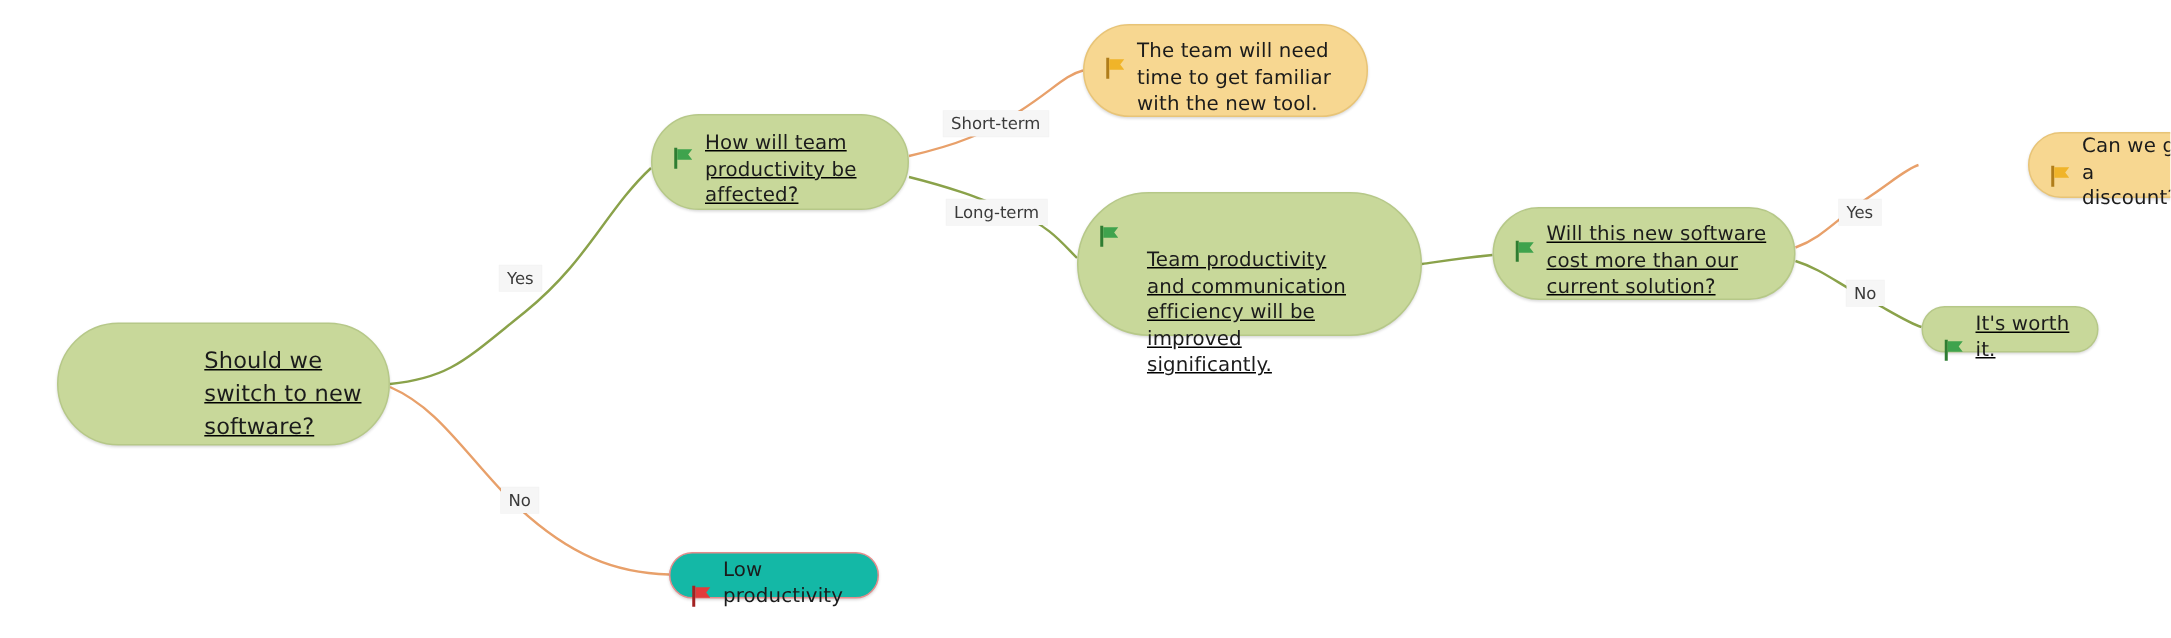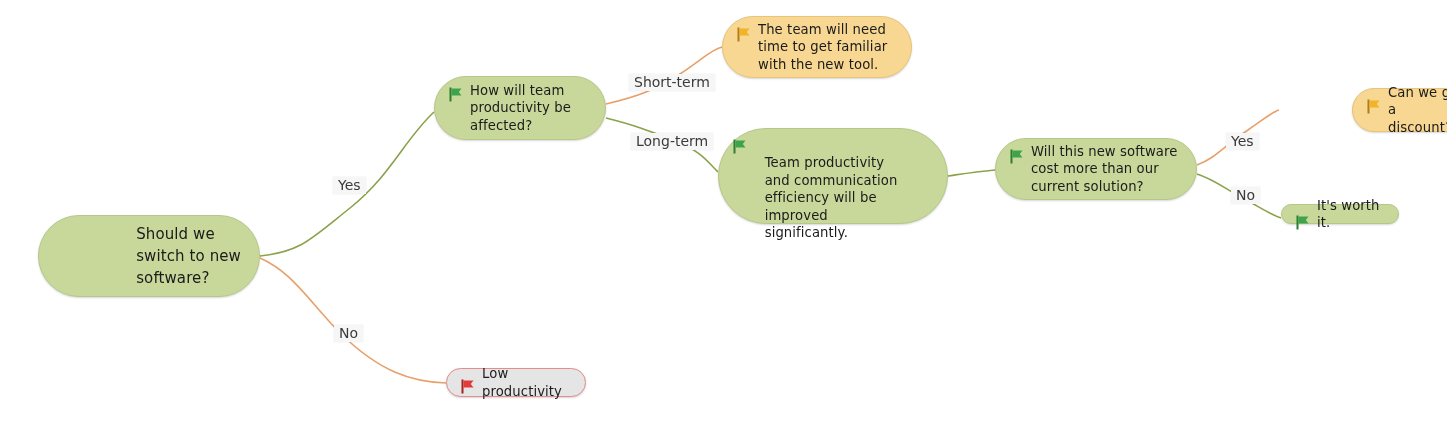--- a/index.html
+++ b/index.html
@@ -23,57 +23,57 @@
     width: 1447px;
     height: 425px;
     pointer-events: none;
   }
   .node {
     position: absolute;
     box-sizing: border-box;
     display: flex;
     align-items: center;
     border-radius: 999px;
-    padding: 9px 18px 9px 14px;
+    padding: 20px 18px 9px 14px;
     box-shadow: 0 1px 2px rgba(0,0,0,0.16);
   }
   .node .flag {
     flex: 0 0 auto;
     width: 13px;
     height: 15px;
     margin-right: 8px;
     margin-top: 1px;
     align-self: flex-start;
   }
   .node .label {
     font-size: 13.2px;
     line-height: 17.5px;
     color: #1b1b1b;
     letter-spacing: 0.1px;
     white-space: pre-line;
   }
   
-  .n-green  { background: #c8d89a; border: 1px solid #b6c888; }
+  .n-green  { background: #c8d89a; border: 1px solid #b6c888; text-decoration: underline; }
   .n-yellow { background: #f7d791; border: 1px solid #e8c477; }
-  .n-red    { background: #e5e5e5; border: 1px solid #e58c8c; }
+  .n-red    { background: #14b8a6; border: 1px solid #e58c8c; }
 
   .node.root {
     padding-left: 22px;
     justify-content: flex-end;
   }
   .node.root .label {
     font-size: 15px;
     line-height: 22px;
   }
 
   .edge-label {
     position: absolute;
     background: #f6f6f6;
     color: #3a3a3a;
-    font-size: 14px;
+    font-size: 11px;
     line-height: 13px;
     padding: 2px 5px;
     white-space: nowrap;
     box-shadow: 0 0 0 0.5px rgba(0,0,0,0.05);
   }
 </style>
 </head>
 <body>
 
 <div id="canvas">

